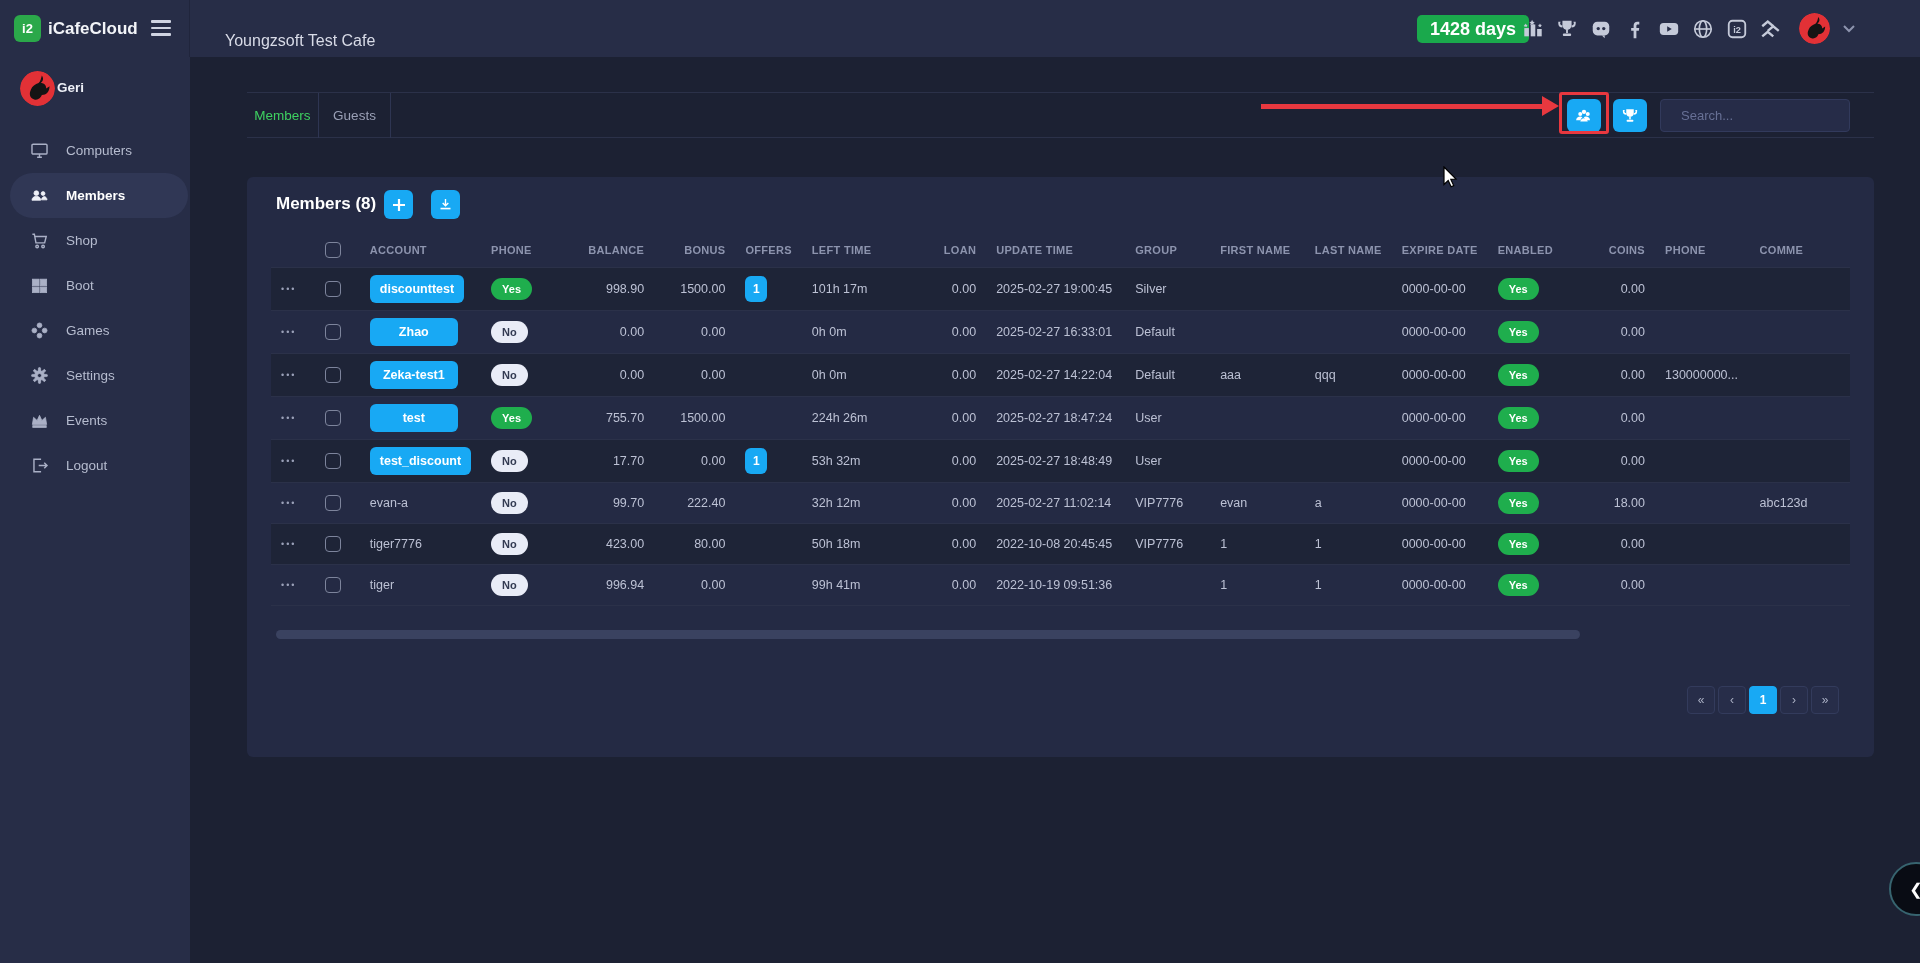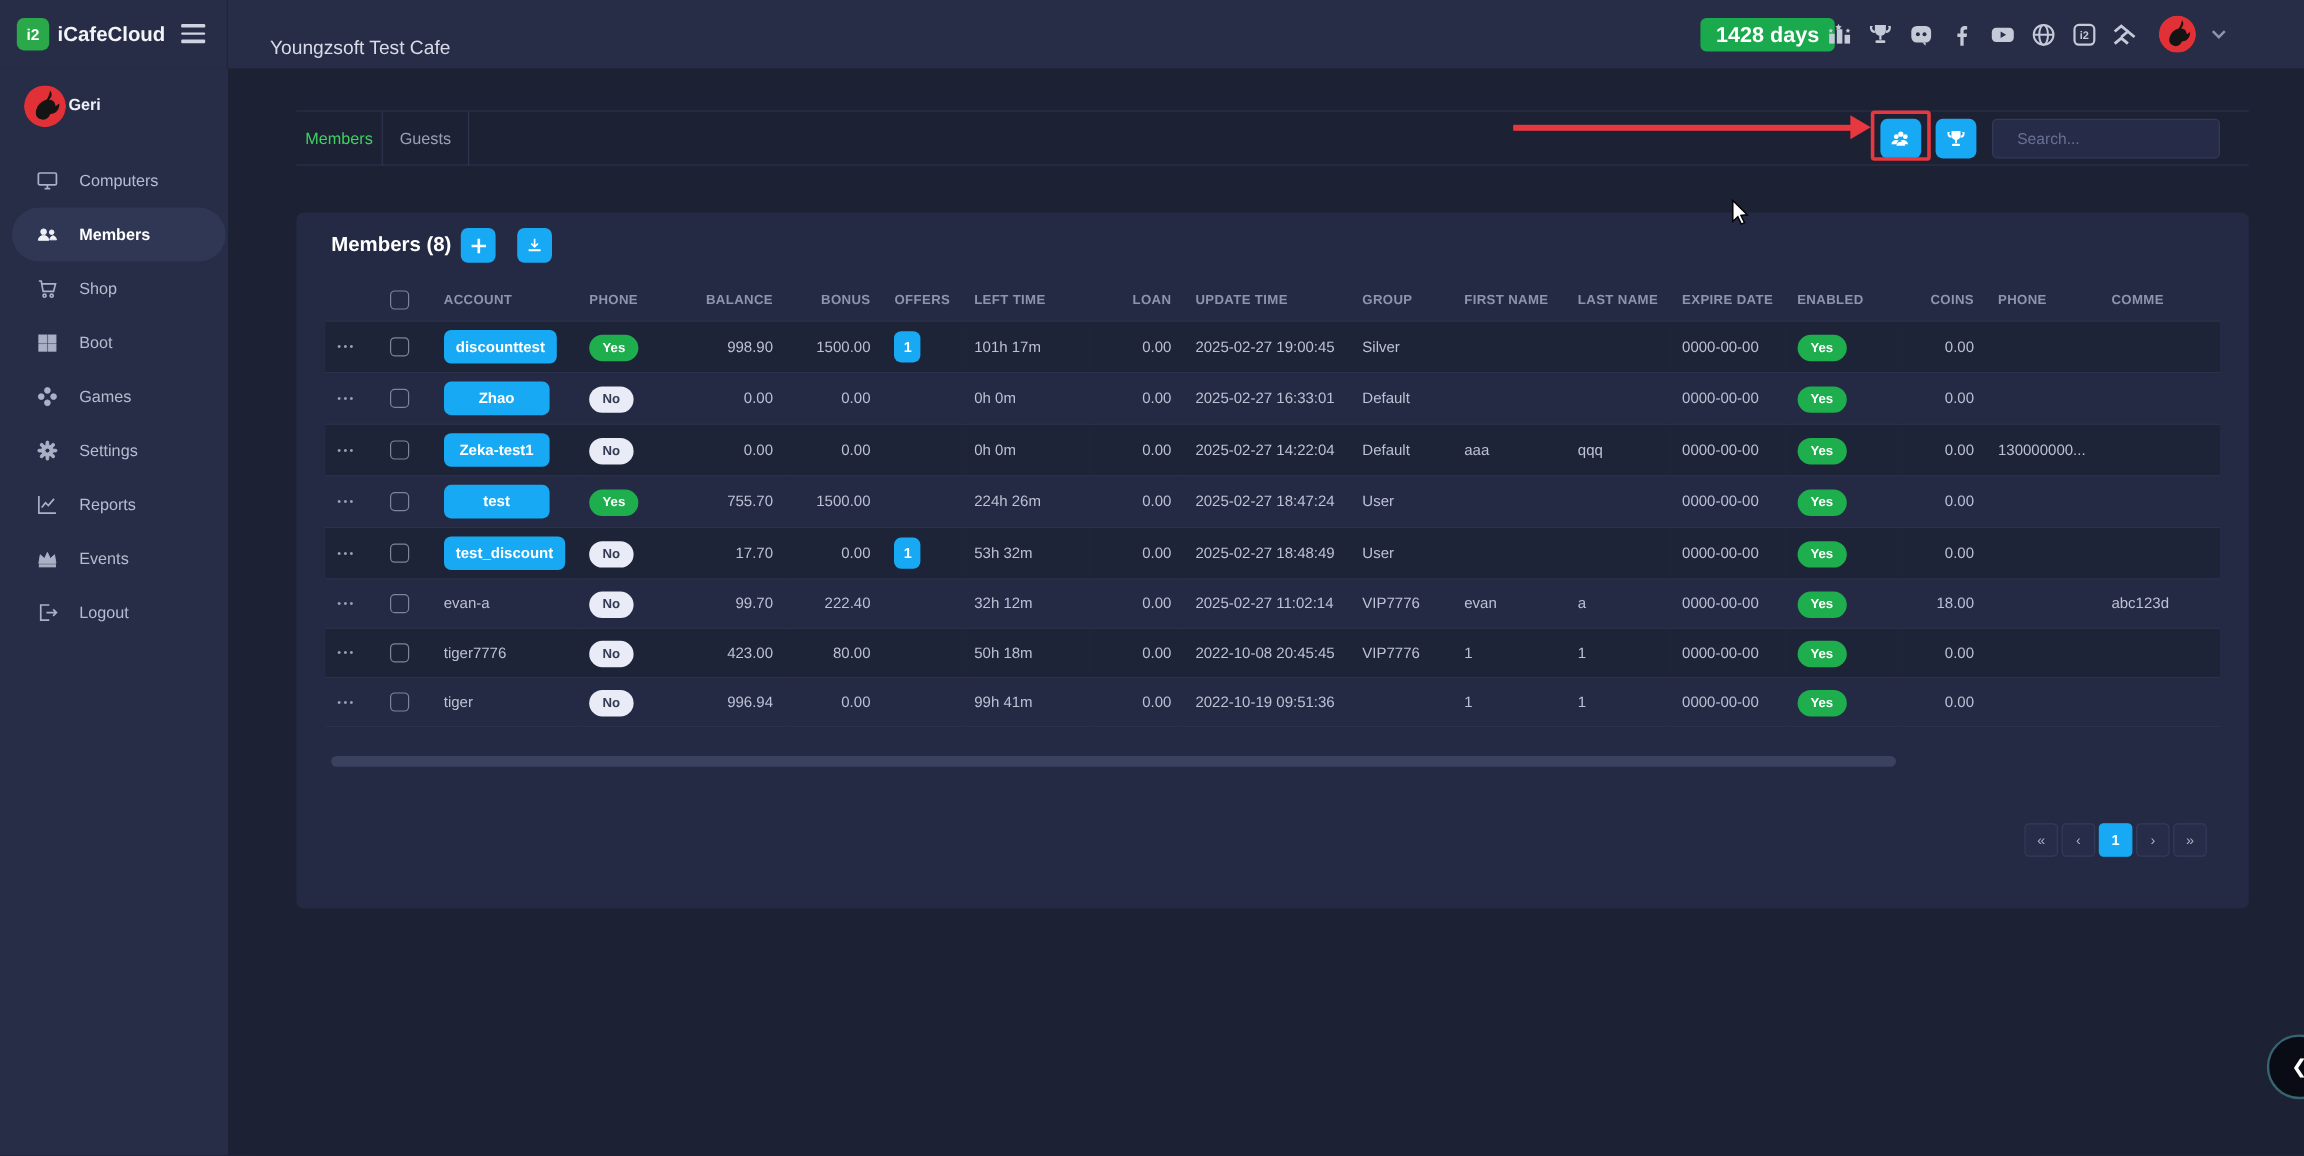--- a/index.html
+++ b/index.html
@@ -292,29 +292,20 @@
               <rect x="10.6" y="2" width="2.8" height="20" rx="1.2"></rect>
               <rect x="10.6" y="2" width="2.8" height="20" rx="1.2" transform="rotate(45 12 12)"></rect>
               <rect x="10.6" y="2" width="2.8" height="20" rx="1.2" transform="rotate(90 12 12)"></rect>
               <rect x="10.6" y="2" width="2.8" height="20" rx="1.2" transform="rotate(135 12 12)"></rect>
               <circle cx="12" cy="12" r="6"></circle>
               <circle cx="12" cy="12" r="2.6" fill="#272d47"></circle>
             </g>
           </svg>
         </span>
       <span>Settings</span>
-    </li>
-    <li class="nav-item">
-      <span class="nico">
-          <svg width="19" height="19" viewBox="0 0 24 24" fill="none" stroke-width="1.8">
-            <path d="M3 3v18h18"></path>
-            <path d="M6 15l4-5 3 3 6-7"></path>
-          </svg>
-        </span>
-      <span>Reports</span>
     </li>
     <li class="nav-item">
       <span class="nico">
           <svg width="19" height="19" viewBox="0 0 24 24" fill="#aab0c6" stroke="none">
             <path d="M3 17l1.5-9 4.5 4 3-6.5 3 6.5 4.5-4 1.5 9z"></path>
             <rect x="3.5" y="18.5" width="17" height="2.2"></rect>
           </svg>
         </span>
       <span>Events</span>
     </li>

